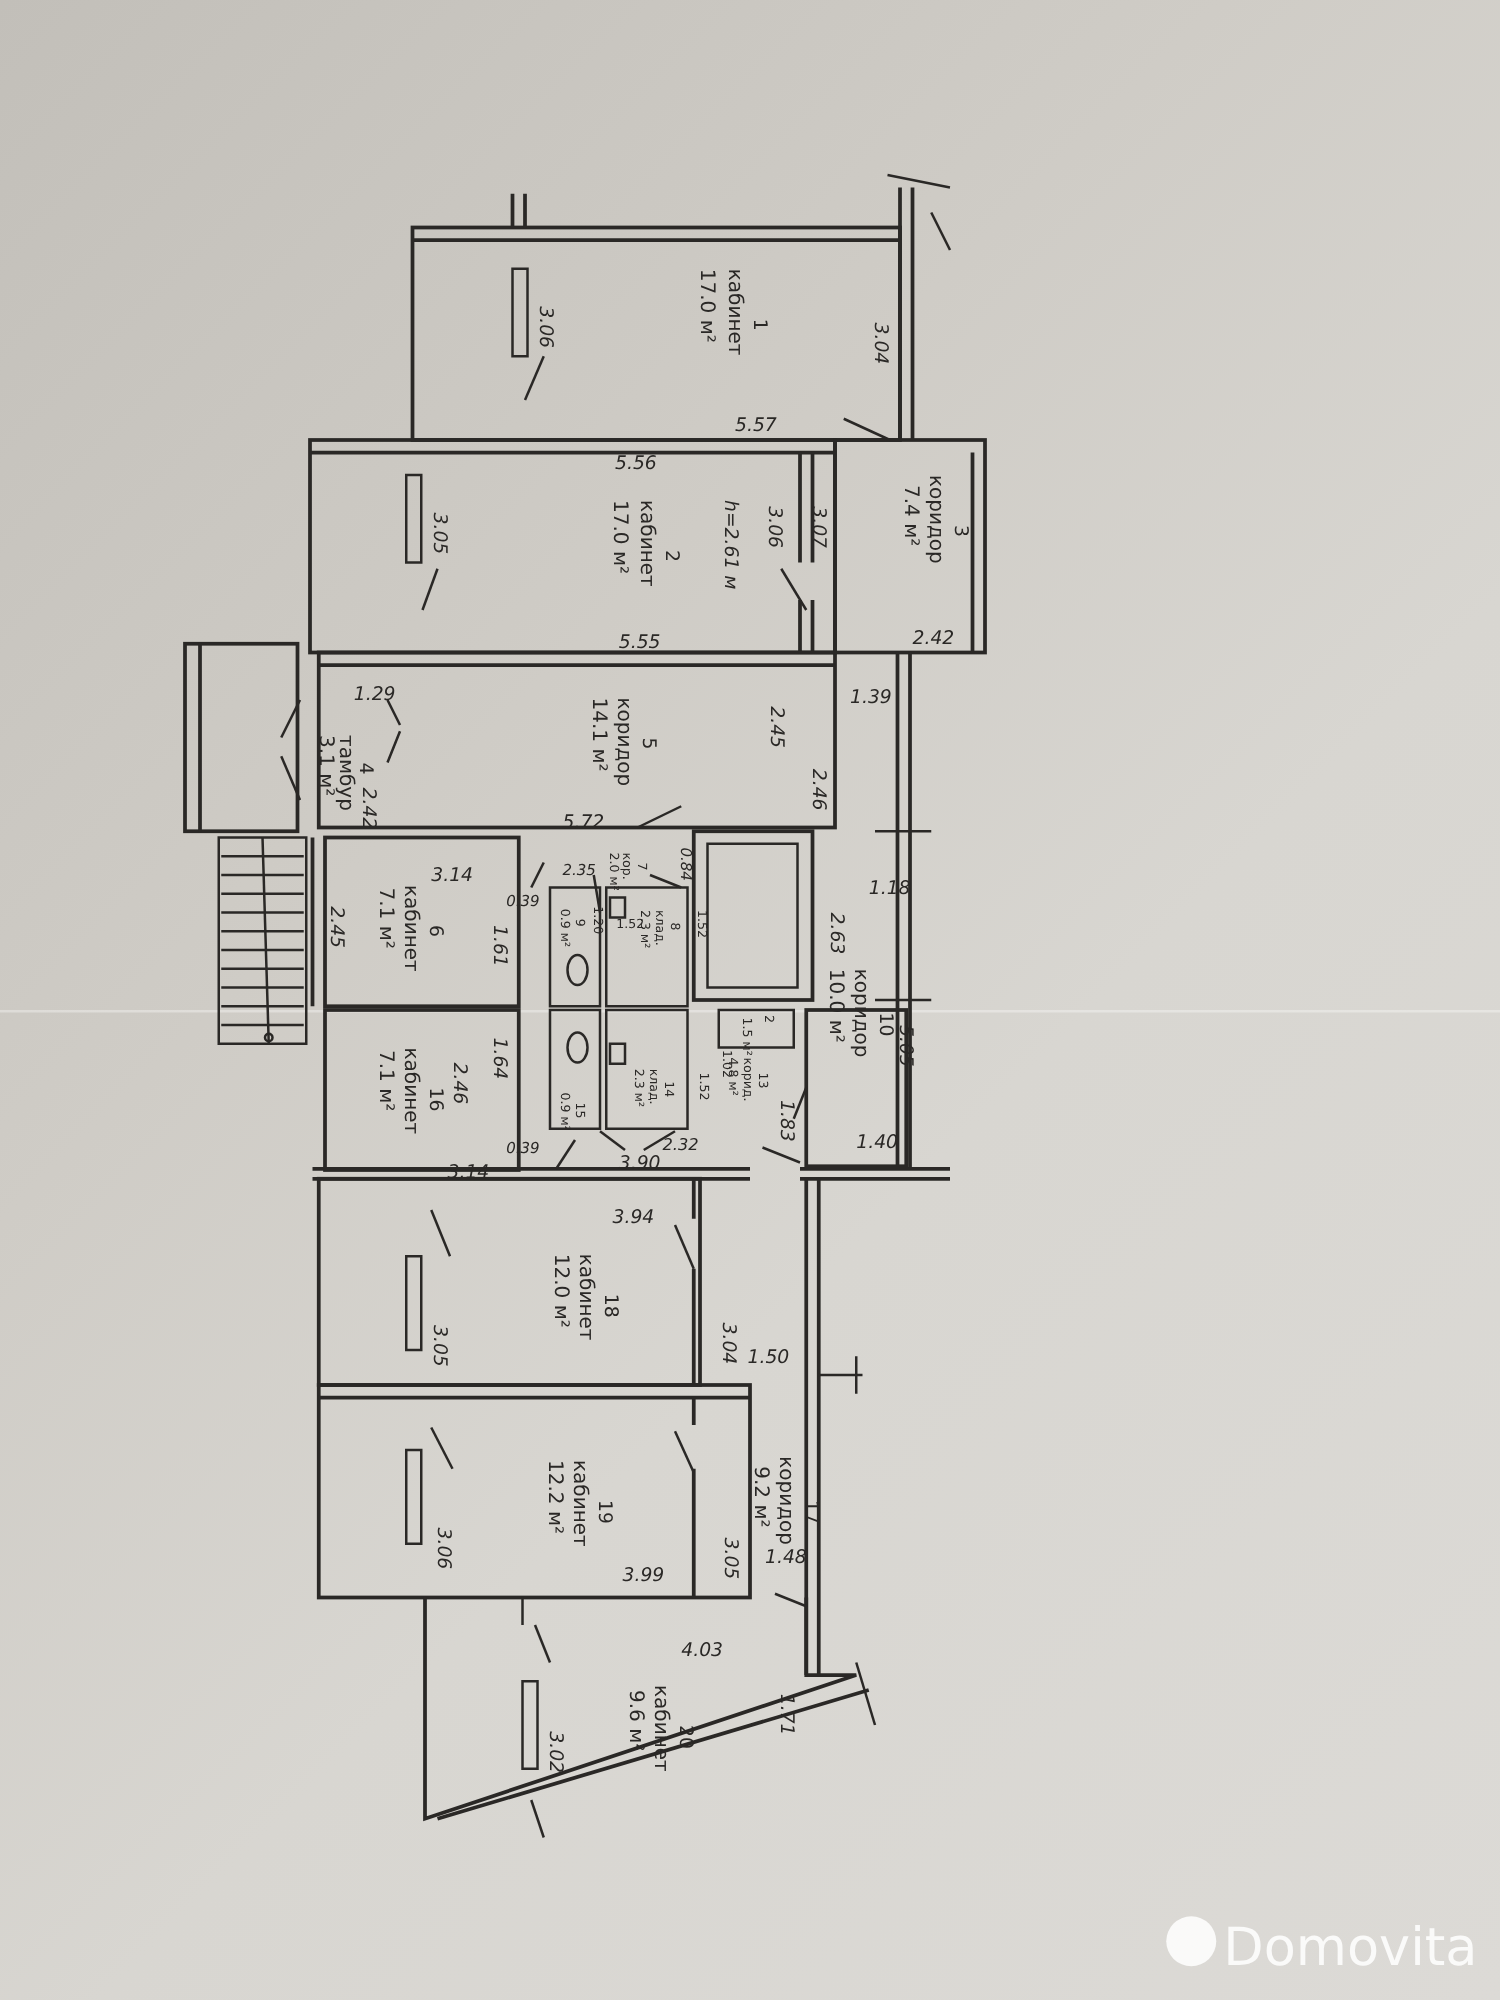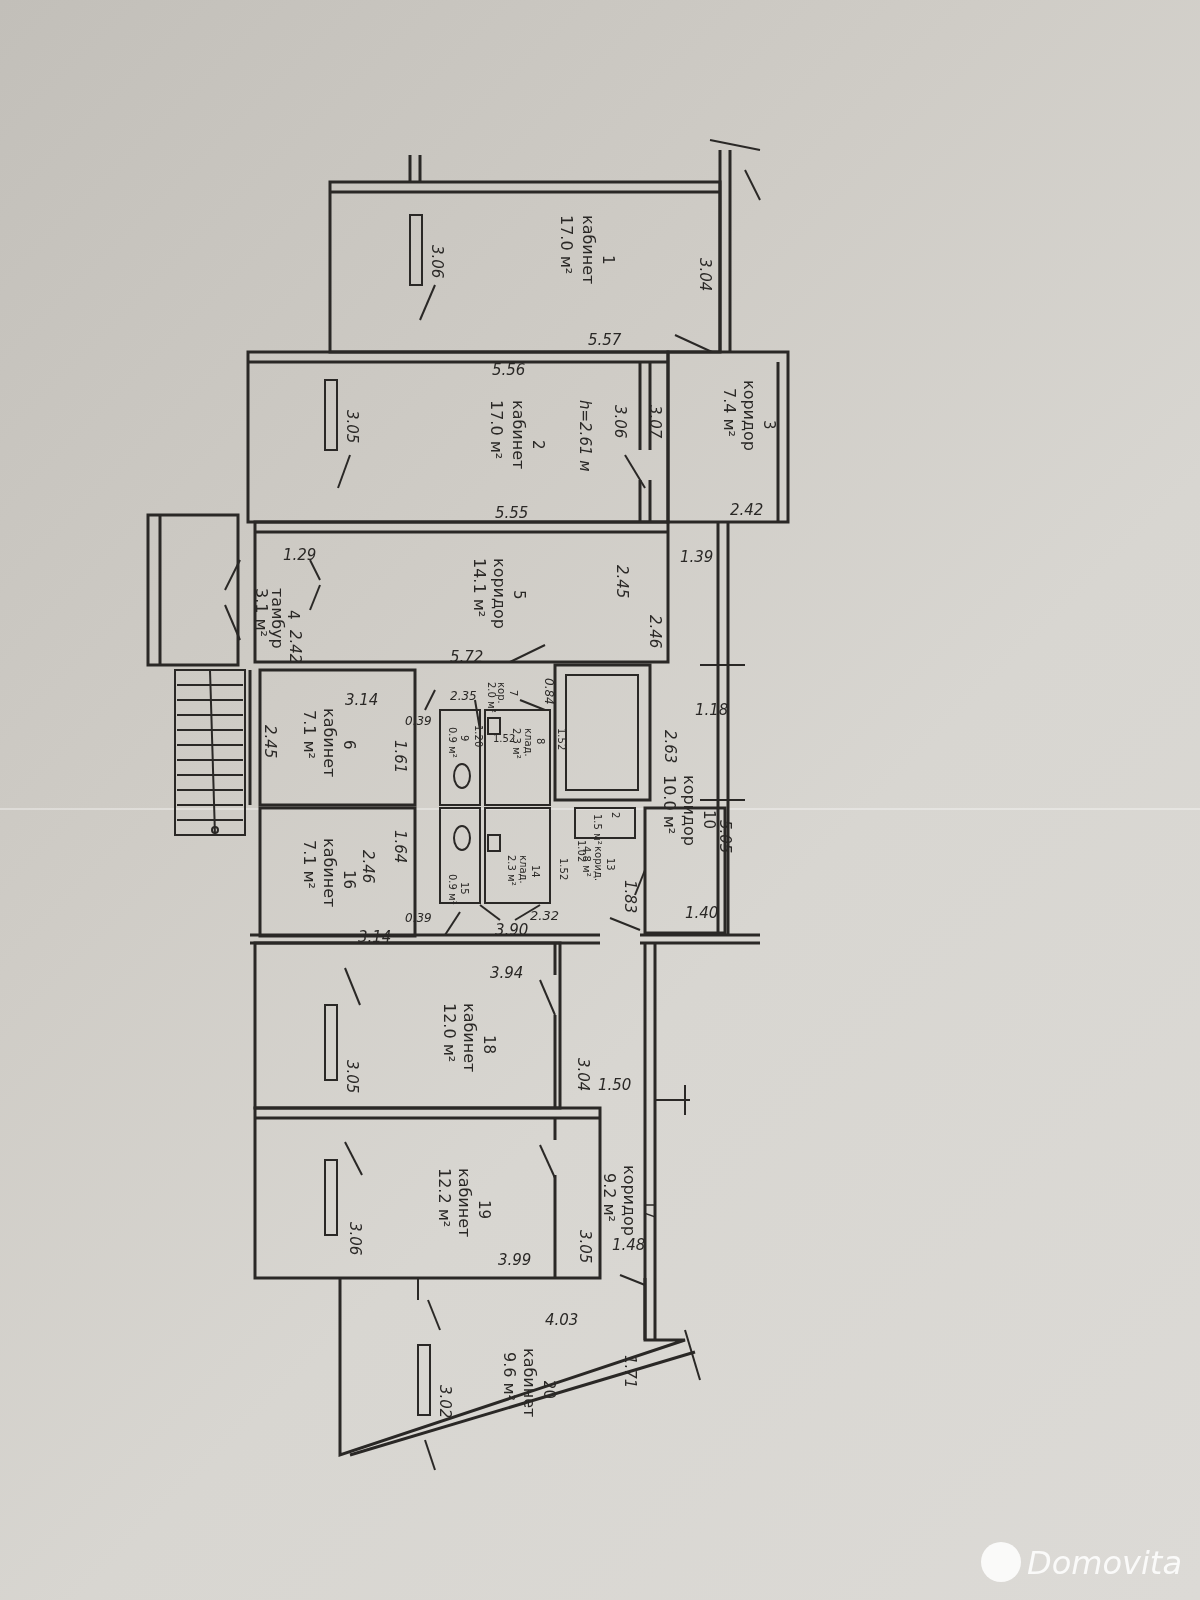--- a/index.html
+++ b/index.html
@@ -14,22 +14,22 @@
   .wall { fill: none; stroke: #2a2826; stroke-width: 3; }
   .thin { fill: none; stroke: #2a2826; stroke-width: 2; }
   .door { stroke: #2a2826; stroke-width: 2; }
   .lbl { font-family: "DejaVu Sans", sans-serif; fill: #2a2826; }
   .dim { font-size: 15px; font-style: italic; }
   .room-name { font-size: 16px; }
   .room-area { font-size: 16px; }
   .room-num { font-size: 15px; }
   .small { font-size: 10px; }
   .watermark {
-    position: absolute; right: 18px; bottom: 18px; display: flex; align-items: flex-end; gap: 6px;
-    color: rgba(255,255,255,0.85); font-family: "DejaVu Sans", sans-serif; font-size: 32px; font-style: italic;
+    position: absolute; right: 18px; bottom: 18px; display: flex; align-items: flex-start; gap: 6px;
+    color: rgba(255,255,255,0.85); font-family: "DejaVu Sans", sans-serif; font-size: 42px;
   }
   .wm-dot { width: 40px; height: 40px; border-radius: 50%; background: rgba(255,255,255,0.85); }
 </style>
 </head>
 <body>
 
 <div class="fold"></div>
 
 <svg class="plan" width="1200" height="1600" viewBox="0 0 1200 1600">
 

